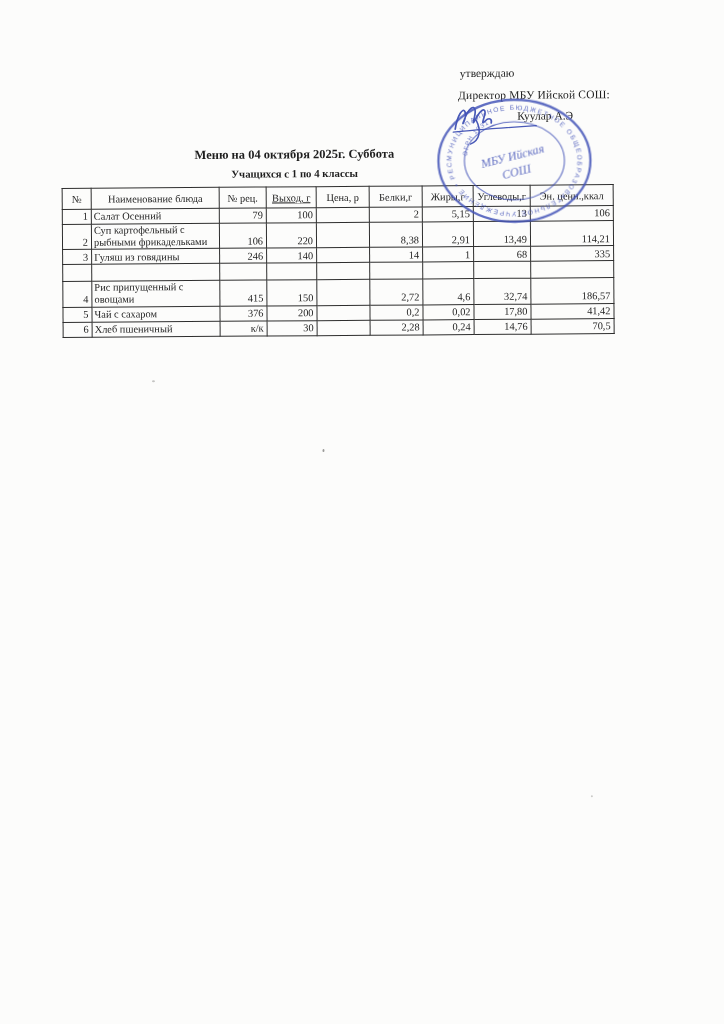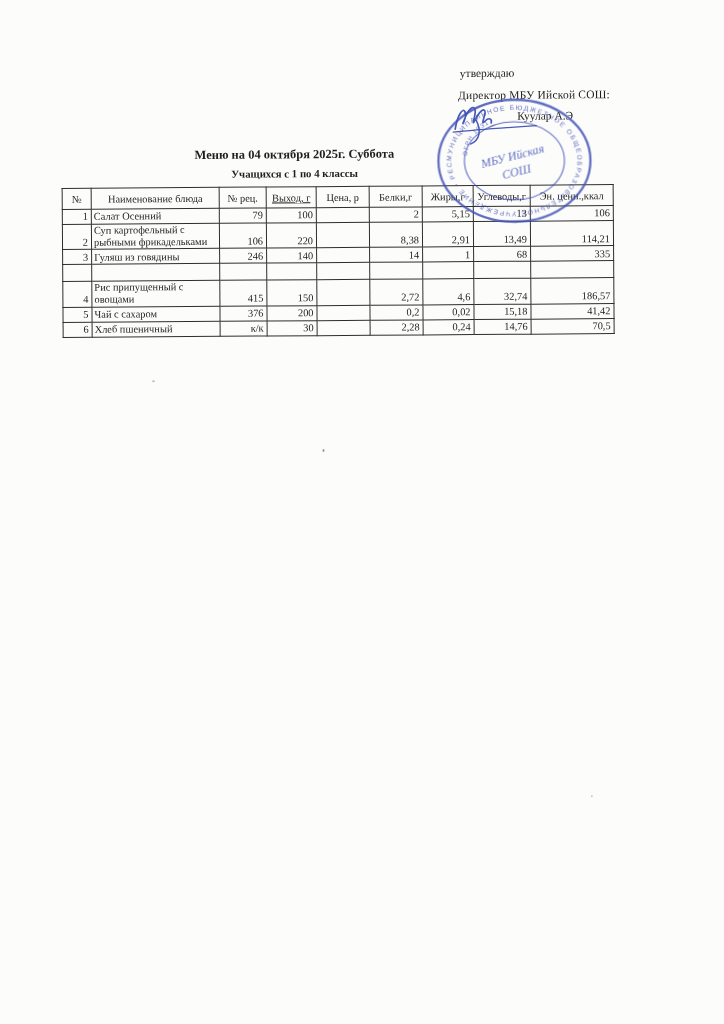--- a/index.html
+++ b/index.html
@@ -162,21 +162,21 @@
             <td class="c-energy">186,57</td>
           </tr>
           <tr>
             <td class="c-num">5</td>
             <td class="c-name">Чай с сахаром</td>
             <td class="c-rec">376</td>
             <td class="c-out">200</td>
             <td class="c-price"></td>
             <td class="c-protein">0,2</td>
             <td class="c-fat">0,02</td>
-            <td class="c-carbs">15,18</td>
+            <td class="c-carbs">17,80</td>
             <td class="c-energy">41,42</td>
           </tr>
           <tr>
             <td class="c-num">6</td>
             <td class="c-name">Хлеб пшеничный</td>
             <td class="c-rec">к/к</td>
             <td class="c-out">30</td>
             <td class="c-price"></td>
             <td class="c-protein">2,28</td>
             <td class="c-fat">0,24</td>

